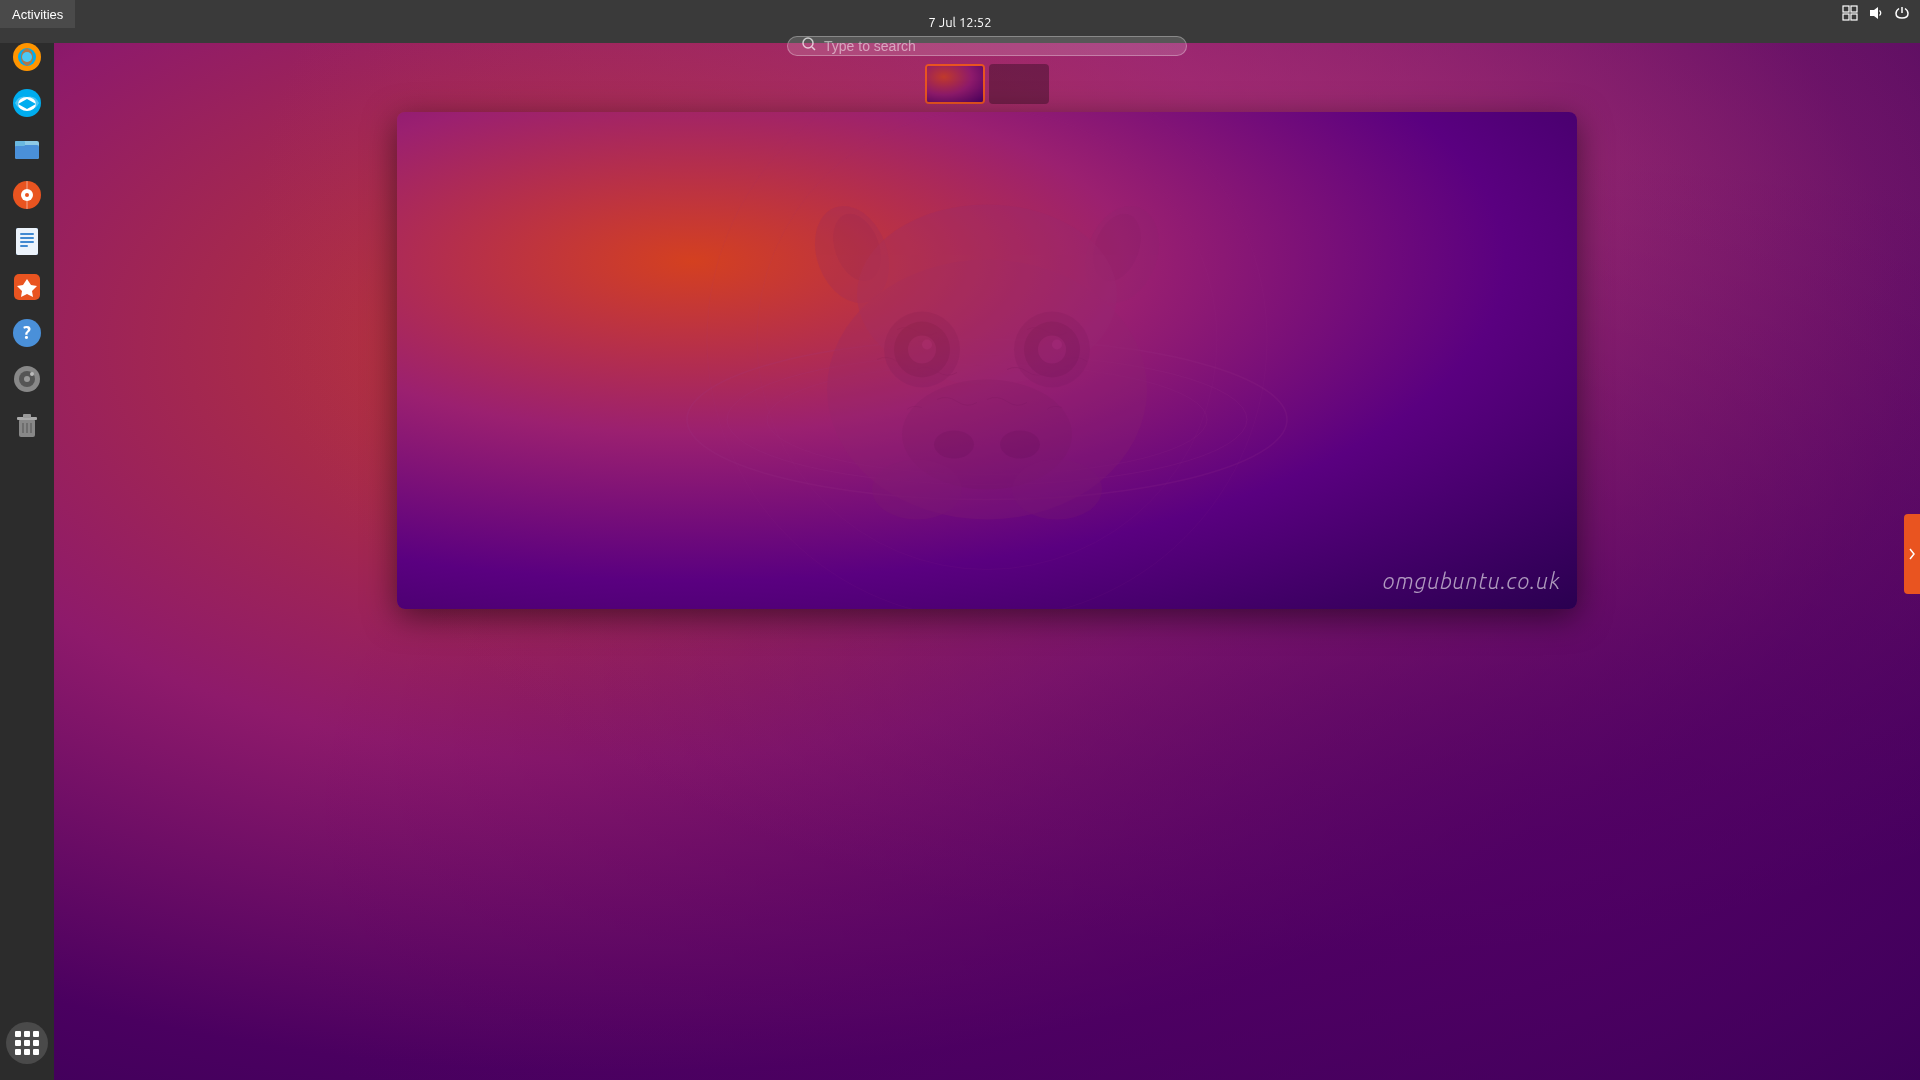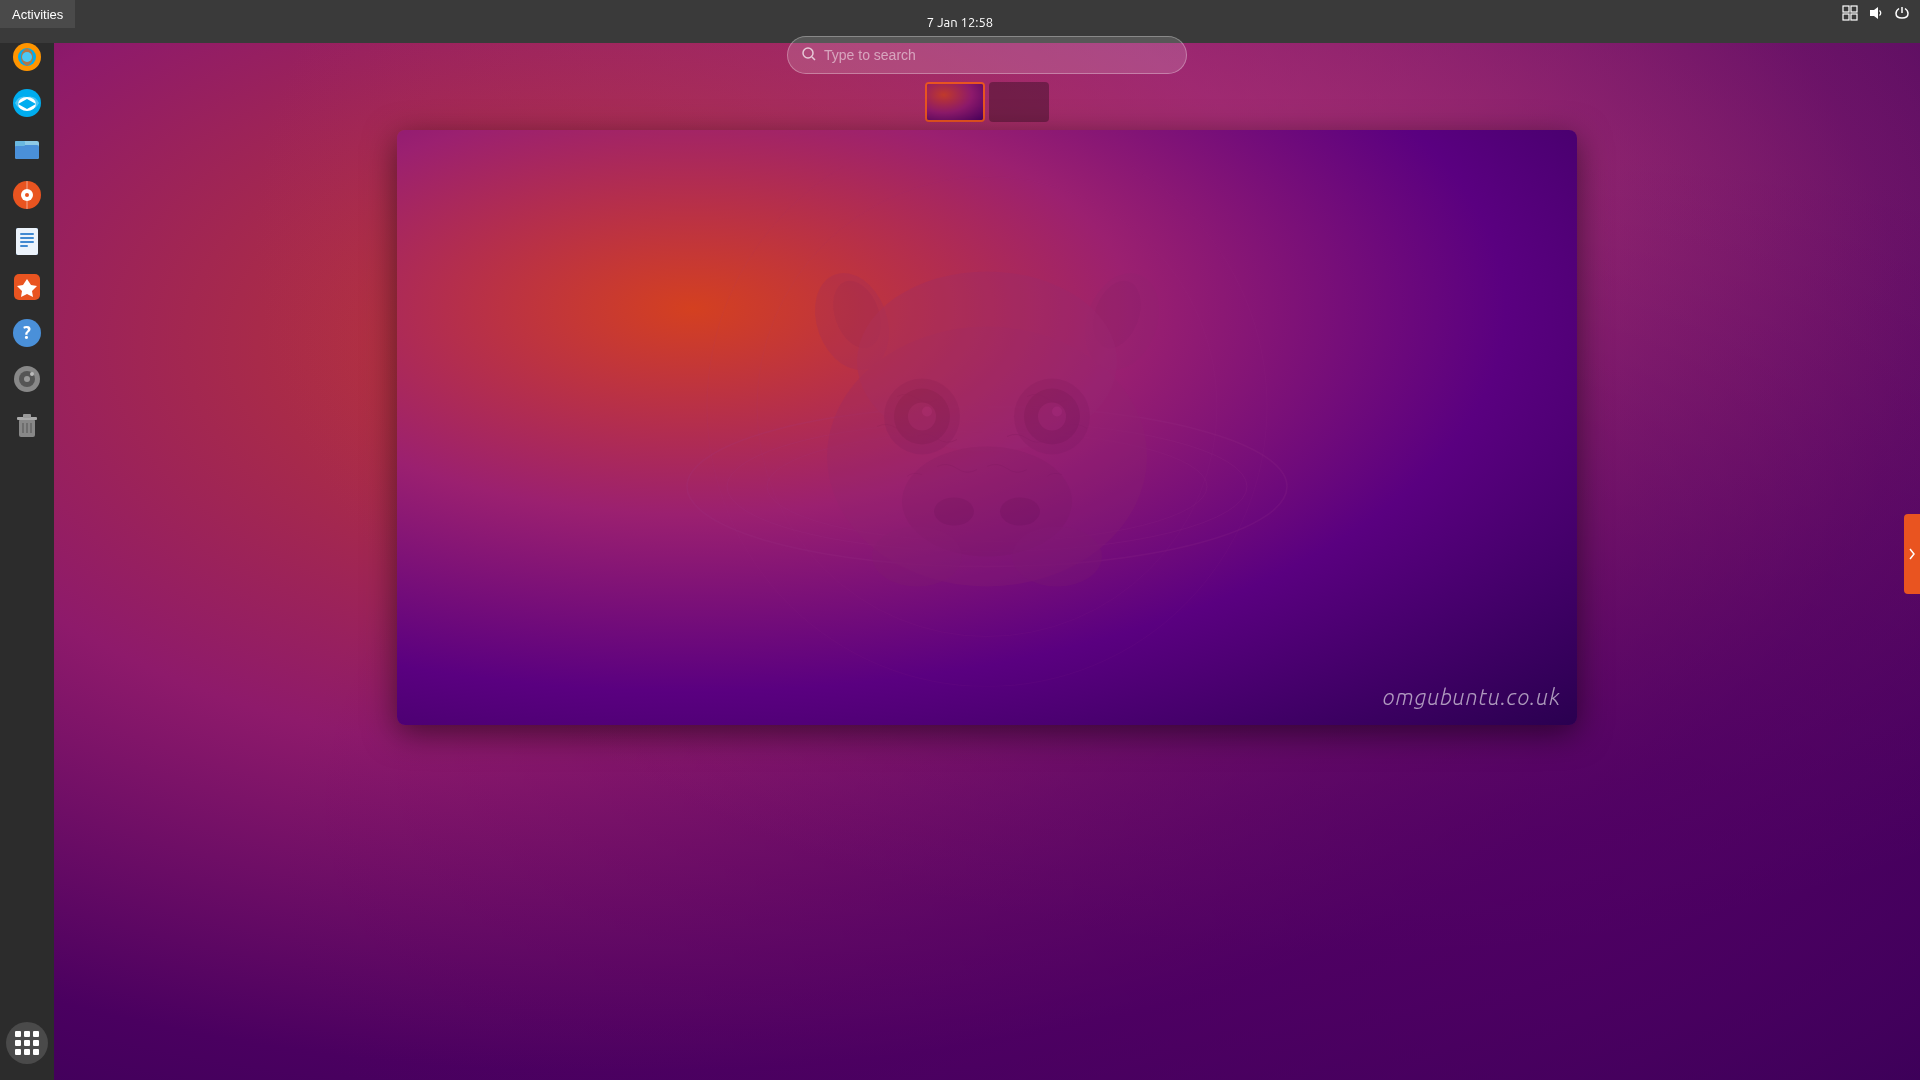--- a/index.html
+++ b/index.html
@@ -154,26 +154,25 @@
     }
 
     
     #search-container {
       margin-top: 8px;
       width: 400px;
     }
 
     #search-bar {
       width: 100%;
-      height: 38px;
+      height: 20px;
       background: rgba(255,255,255,0.15);
       border: 1px solid rgba(255,255,255,0.3);
       border-radius: 20px;
       display: flex;
-      align-items: center;
       padding: 0 14px;
       gap: 8px;
     }
 
     #search-icon {
       color: rgba(255,255,255,0.7);
       font-size: 14px;
     }
 
     #search-input {
@@ -216,21 +215,21 @@
       height: 670px;
       position: relative;
     }
 
     
     #wallpaper-window {
       position: absolute;
       left: 0;
       top: 0;
       width: 1180px;
-      height: 595px;
+      height: 497px;
       border-radius: 8px;
       overflow: hidden;
       box-shadow: 0 8px 32px rgba(0,0,0,0.5);
     }
 
     #wallpaper-window-bg {
       width: 100%;
       height: 100%;
       background: radial-gradient(ellipse at 25% 30%, #d44020 0%, #9b2070 35%, #5a0080 65%, #2a0050 100%);
       position: relative;
@@ -286,21 +285,21 @@
       height: 6px;
       background: white;
       border-radius: 1px;
     }
   </style>
 </head>
 <body>
 
 <div id="topbar">
   <button id="activities-btn">Activities</button>
-  <span id="clock">7 Jan  12:58</span>
+  <span id="clock">7 Jul  12:52</span>
   <div id="system-tray">
 
     <span class="tray-icon">
       <svg width="16" height="16" viewBox="0 0 16 16" fill="white">
         <rect x="1" y="1" width="6" height="6" fill="none" stroke="white" stroke-width="1.2"></rect>
         <rect x="9" y="1" width="6" height="6" fill="none" stroke="white" stroke-width="1.2"></rect>
         <rect x="1" y="9" width="6" height="6" fill="none" stroke="white" stroke-width="1.2"></rect>
         <rect x="9" y="9" width="6" height="6" fill="none" stroke="white" stroke-width="1.2"></rect>
       </svg>
     </span>

